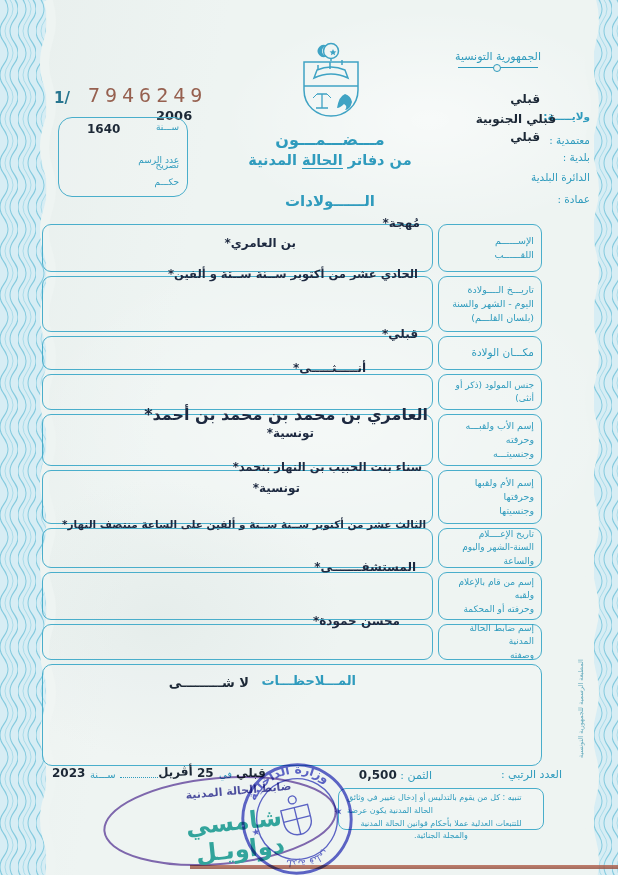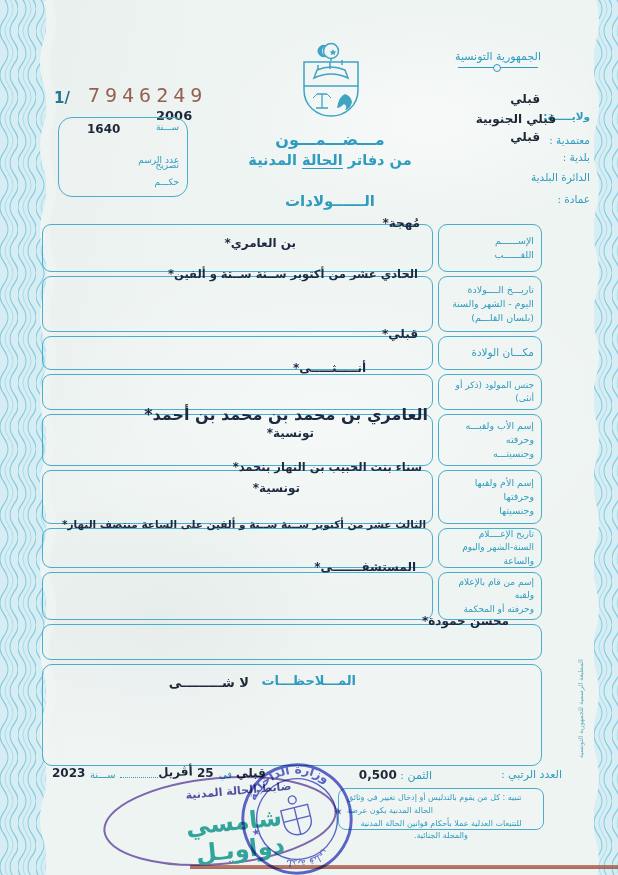--- a/index.html
+++ b/index.html
@@ -177,20 +177,24 @@
       <div class="lcell" style="font-size:9px;">
         <span>إسم من قام بالإعلام ولقبه</span>
         <span>وحرفته أو المحكمة</span>
       </div>
       <div class="ccell">
         <span class="val rtl" style="top:-13px;right:16px;">المستشفـــــــى*</span>
       </div>
     </div>
 
     <div class="trow" style="height:36px;">
+      <div class="lcell" style="font-size:9px;">
+        <span>إسم ضابط الحالة المدنية</span>
+        <span>وصفته</span>
+      </div>
       <div class="ccell">
         <span class="val rtl" style="top:-11px;right:32px;">محسن حمودة*</span>
       </div>
     </div>
 
     <div class="box" style="position:relative;height:100px;margin-top:3px;border-radius:10px;">
       <span class="abs teal rtl" style="top:8px;right:185px;font-size:13px;font-weight:bold;letter-spacing:.5px;">المـــلاحظـــات</span>
       <span class="abs ink rtl" style="top:10px;right:292px;font-size:13px;">لا شـــــــــى</span>
     </div>
   </div>

